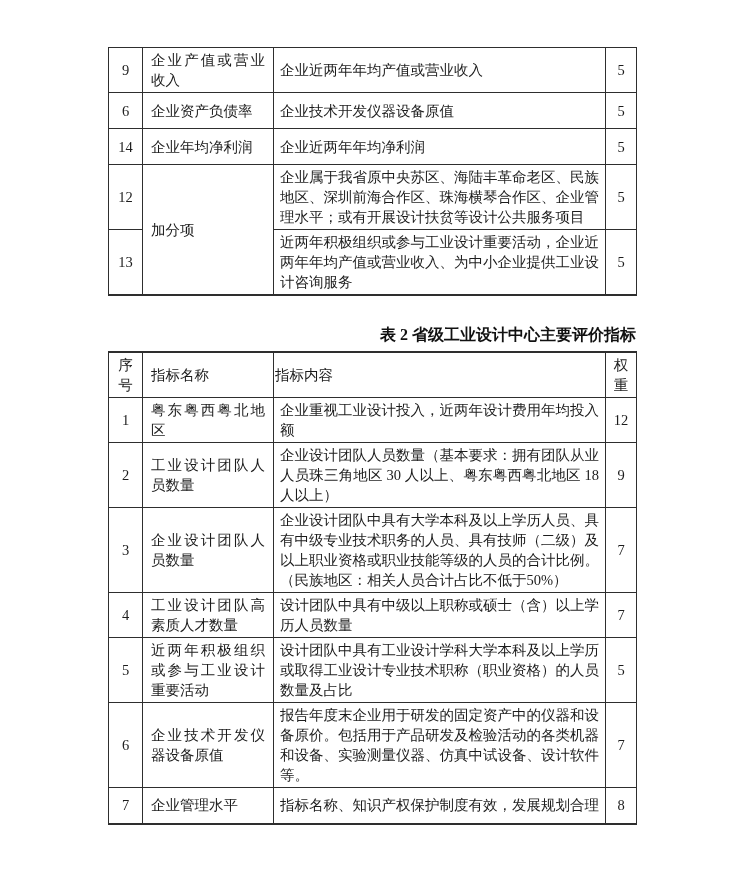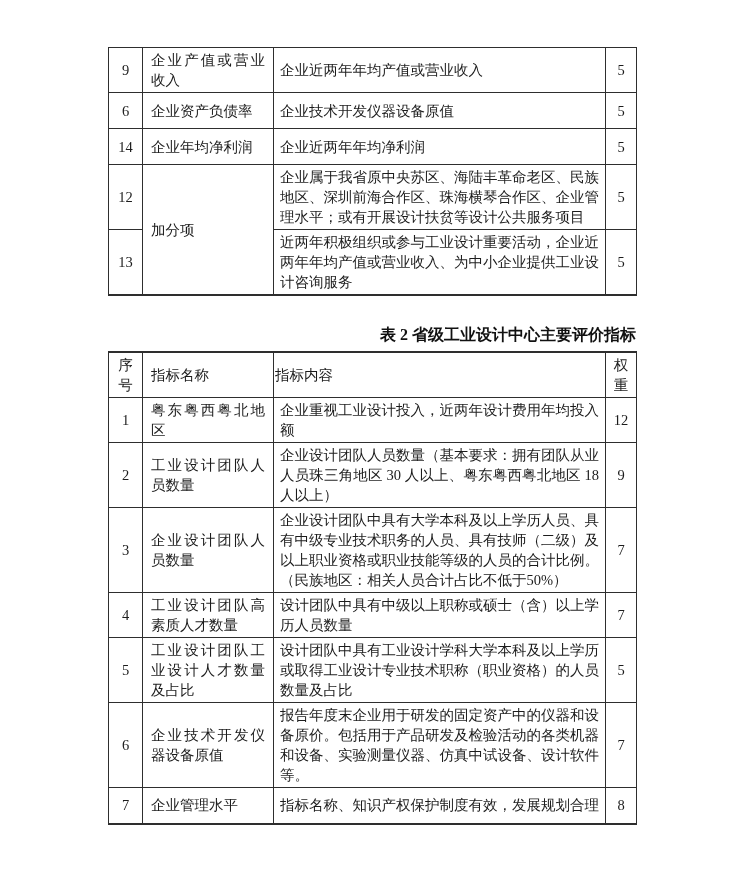--- a/index.html
+++ b/index.html
@@ -151,21 +151,21 @@
           <td class="weight-cell">7</td>
         </tr>
         <tr>
           <td class="no-cell">4</td>
           <td class="name-cell">工业设计团队高素质人才数量</td>
           <td class="content-cell">设计团队中具有中级以上职称或硕士（含）以上学历人员数量</td>
           <td class="weight-cell">7</td>
         </tr>
         <tr>
           <td class="no-cell">5</td>
-          <td class="name-cell">工业设计团队工业设计人才数量及占比</td>
+          <td class="name-cell">近两年积极组织或参与工业设计重要活动</td>
           <td class="content-cell">设计团队中具有工业设计学科大学本科及以上学历或取得工业设计专业技术职称（职业资格）的人员数量及占比</td>
           <td class="weight-cell">5</td>
         </tr>
         <tr>
           <td class="no-cell">6</td>
           <td class="name-cell">企业技术开发仪器设备原值</td>
           <td class="content-cell">报告年度末企业用于研发的固定资产中的仪器和设备原价。包括用于产品研发及检验活动的各类机器和设备、实验测量仪器、仿真中试设备、设计软件等。</td>
           <td class="weight-cell">7</td>
         </tr>
         <tr>

